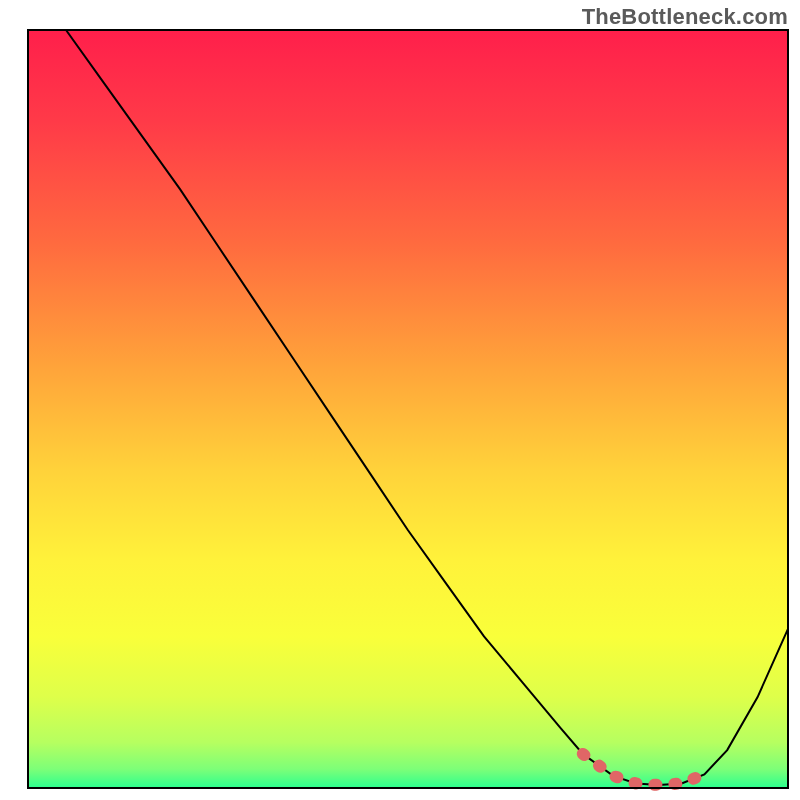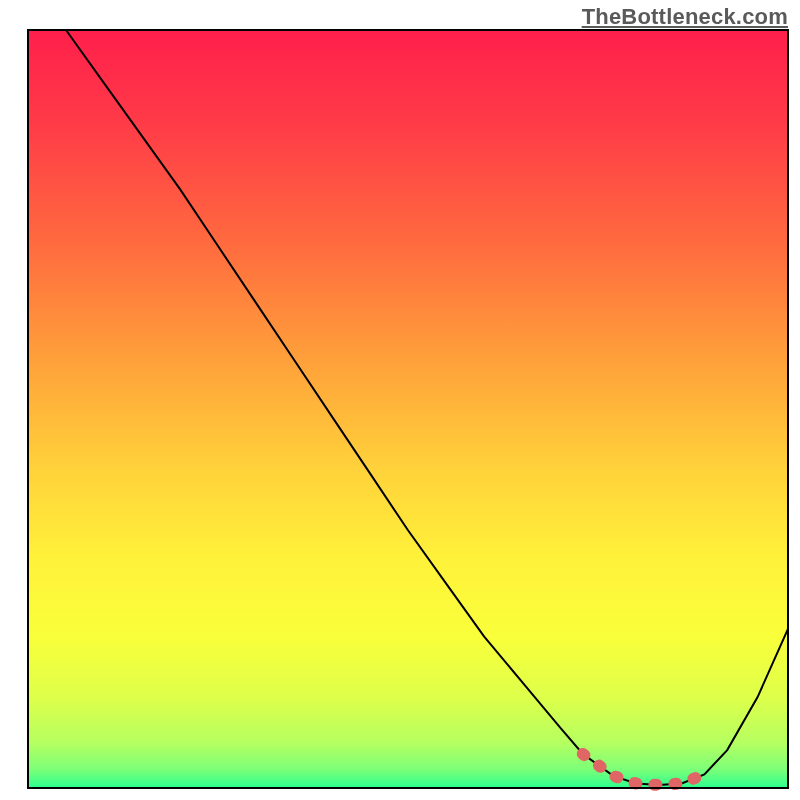--- a/index.html
+++ b/index.html
@@ -18,21 +18,20 @@
   }
   #watermark {
     position: absolute;
     top: 4px;
     right: 12px;
     font-size: 22px;
     font-weight: 600;
     color: #5a5a5a;
     letter-spacing: 0.2px;
     z-index: 10;
-    text-decoration: underline;
   }
   svg {
     display: block;
   }
 </style>
 </head>
 <body>
 
 <div id="chart-wrapper">
   <div id="watermark">TheBottleneck.com</div>

